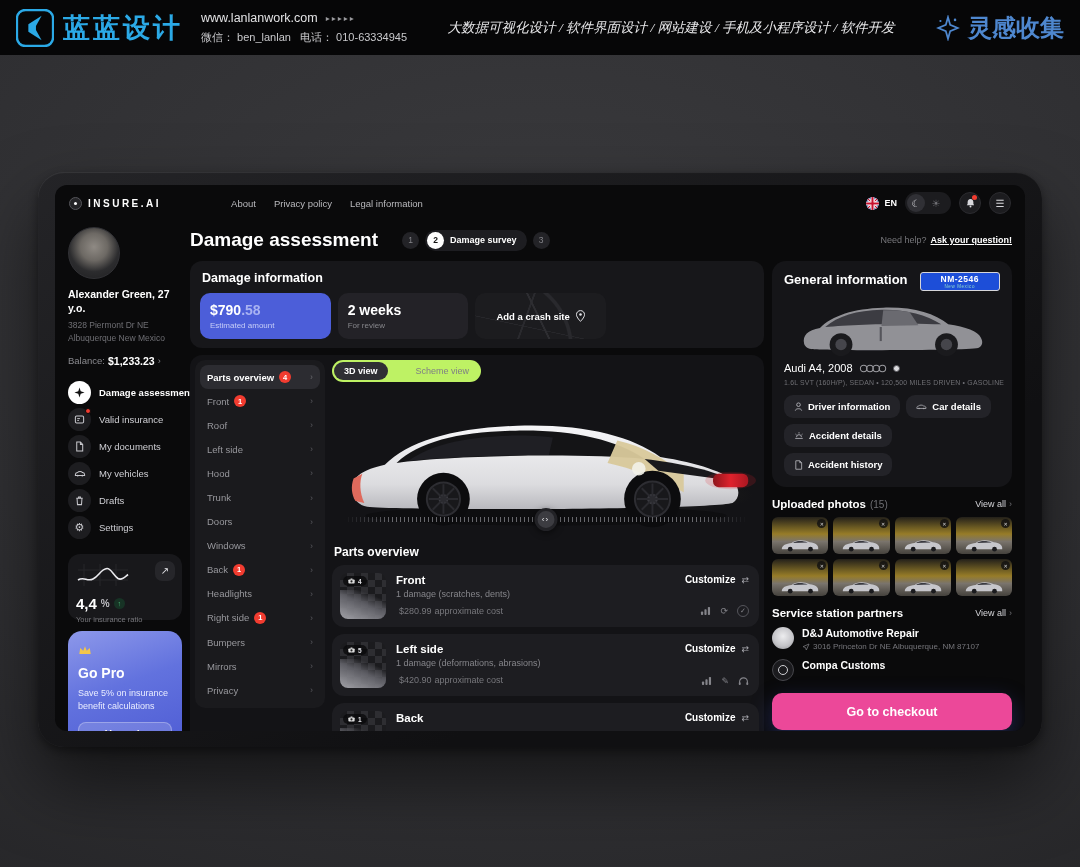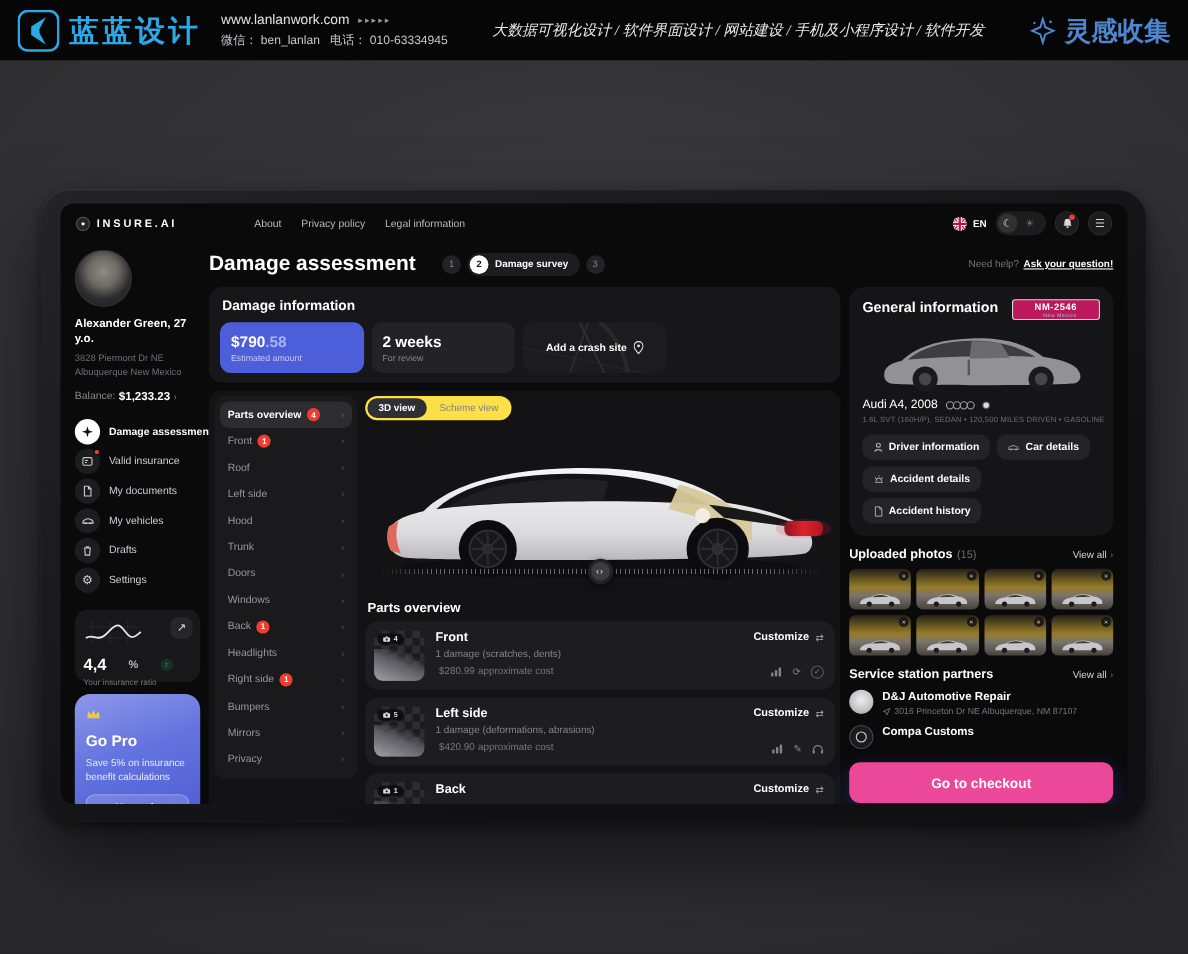--- a/index.html
+++ b/index.html
@@ -57,21 +57,21 @@
   .menu{margin-top:14px;display:flex;flex-direction:column;gap:4px}
   .mitem{display:flex;align-items:center;gap:8px;height:23px}
   .micon{width:23px;height:23px;border-radius:50%;background:#1d1d20;flex-shrink:0;position:relative;color:#c9c9ce;font-size:11px}
   .mitem.active .micon{background:#fff}
   .mlabel{font-size:9.5px;color:#cfcfd4;white-space:nowrap}
   .mitem.active .mlabel{color:#fff;font-weight:bold}
   .reddot{position:absolute;top:0;right:0;width:6px;height:6px;border-radius:50%;background:#f23c30;border:1.5px solid #0a0a0b}
 
   .ratio-card{margin-top:15px;background:#18181b;border-radius:12px;padding:8px;position:relative;height:66px}
   .open-btn{position:absolute;top:7px;right:7px;width:20px;height:20px;border-radius:7px;background:#26262a;color:#e8e8ec;font-size:10px}
-  .ratio-val{margin-top:3px;font-size:15px;font-weight:bold;color:#fff;display:flex;align-items:center;gap:20px}
+  .ratio-val{margin-top:3px;font-size:15px;font-weight:bold;color:#fff;display:flex;align-items:center;gap:4px}
   .ratio-val .unit{font-size:10px;color:#bfbfc4}
   .up-badge{width:11px;height:11px;border-radius:50%;background:#173325;color:#4fc07c;font-size:7px}
   .ratio-label{margin-top:3px;font-size:7.5px;color:#77777c}
 
   .pro-card{margin-top:11px;border-radius:14px;padding:11px 10px;height:122px;
     background:linear-gradient(160deg,#8d98ea 0%,#6272de 45%,#4d5bd4 100%)}
   .pro-title{margin-top:5px;font-size:14px;font-weight:bold;color:#fff}
   .pro-desc{margin-top:6px;font-size:9px;color:#e9ecff;line-height:1.45}
   .upgrade-btn{margin-top:9px;height:25px;border-radius:8px;background:rgba(255,255,255,.16);border:1px solid rgba(255,255,255,.28);color:#fff;font-size:10px;font-weight:bold}
 
@@ -111,21 +111,21 @@
 
   
   .main-panel{margin-top:7px;background:#131316;border-radius:12px;padding:5px;display:flex;gap:7px;flex:1}
   .parts-menu{width:130px;flex-shrink:0;background:#1a1a1d;border-radius:10px;padding:5px;height:348px}
   .pm-item{display:flex;align-items:center;height:24.1px;padding:0 7px;border-radius:8px;color:#98989d;font-size:9.5px}
   .pm-item.active{background:#2c2c31;color:#fff;font-weight:bold}
   .pm-badge{margin-left:5px;min-width:12px;height:12px;border-radius:99px;background:#f23c30;color:#fff;font-size:7.5px;font-weight:bold;display:inline-flex;align-items:center;justify-content:center;padding:0 3px}
   .pm-chev{margin-left:auto;color:#57575c;font-size:9px}
 
   .viewer{flex:1;min-width:0;position:relative;display:flex;flex-direction:column}
-  .vtabs{display:flex;align-items:flex-start;gap:2px;background:#fde047;border-radius:99px;padding:2px;width:max-content}
+  .vtabs{display:flex;align-items:flex-start;gap:18px;background:#bef264;border-radius:99px;padding:2px;width:max-content}
   .vtab{font-size:9px;color:#7f7f85;padding:4px 10px;border-radius:99px}
   .vtab.active{background:#2f2f34;color:#fff;font-weight:bold}
 
   .car-stage{position:relative;height:158px}
   .platform{position:absolute;left:16px;right:4px;bottom:18px;height:54px;border-radius:50%;
     background:radial-gradient(ellipse at center,#2b2b2f 0%,#202023 40%,#151517 66%,rgba(10,10,11,0) 70%)}
   .car-svg{position:absolute;left:50%;top:2px;transform:translateX(-50%)}
   .dial{position:absolute;left:12px;right:12px;bottom:18px;height:5px;border-radius:3px;opacity:.75;
     background:repeating-linear-gradient(90deg,#88888e 0 1px,transparent 1px 4px);
     -webkit-mask:linear-gradient(90deg,transparent,#000 12%,#000 88%,transparent);
@@ -147,21 +147,21 @@
   .po-cost span{font-size:9px;color:#77777c;font-weight:normal;margin-left:3px}
   .po-right{position:absolute;right:10px;top:9px;display:flex;align-items:center;gap:6px;color:#fff;font-size:10px;font-weight:bold}
   .po-right .transfer{color:#a9a9af;font-size:9px;font-weight:normal}
   .po-icons{position:absolute;right:10px;bottom:10px;display:flex;align-items:center;gap:9px;color:#84848a;font-size:9px}
   .circ-ic{width:12px;height:12px;border:1px solid #55555b;border-radius:50%;font-size:7px;display:inline-flex;align-items:center;justify-content:center}
 
   
   .gen-card{background:#151518;border-radius:14px;padding:11px 12px}
   .gen-head{display:flex;align-items:flex-start;justify-content:space-between}
   .gen-title{font-size:13px;font-weight:bold;color:#fff}
-  .plate{border:1.5px solid #d6d6da;border-radius:3px;background:#be185d;padding:1px 20px;text-align:right}
+  .plate{border:1.5px solid #d6d6da;border-radius:3px;background:#1d4ed8;padding:1px 20px;text-align:center}
   .plate-num{font-size:8.5px;font-weight:bold;color:#fff;letter-spacing:.5px;line-height:1.2}
   .plate-sub{font-size:4.5px;color:#8fd8cc;letter-spacing:.6px}
   .gen-carimg{display:block;margin:7px auto 0}
   .car-line{display:flex;align-items:center;gap:6px;margin-top:6px}
   .car-name{font-size:11px;font-weight:normal;color:#fff}
   .color-dot{width:7px;height:7px;border-radius:50%;background:#dcdce0;border:1px solid #55555a}
   .specs{font-size:6.9px;color:#6f6f74;margin-top:5px;letter-spacing:.2px;white-space:nowrap}
   .gen-btns{display:flex;flex-wrap:wrap;gap:6px;margin-top:9px}
   .gbtn{display:inline-flex;align-items:center;gap:5px;background:#232328;border-radius:9px;padding:6px 10px;color:#fff;font-size:9.5px;font-weight:bold}
   .gbtn svg{flex-shrink:0}

